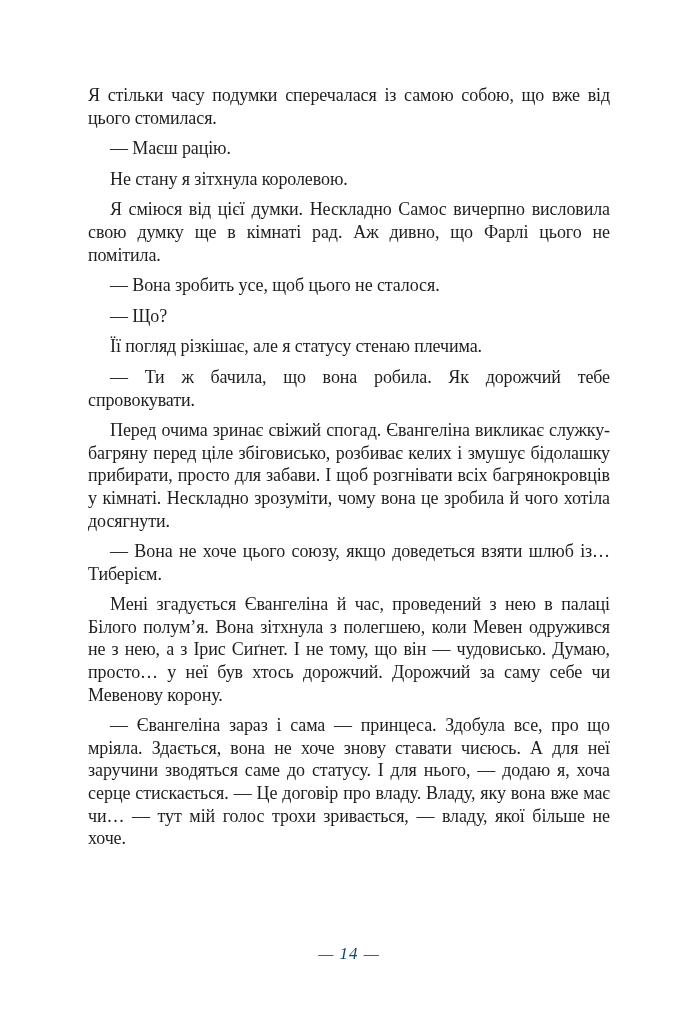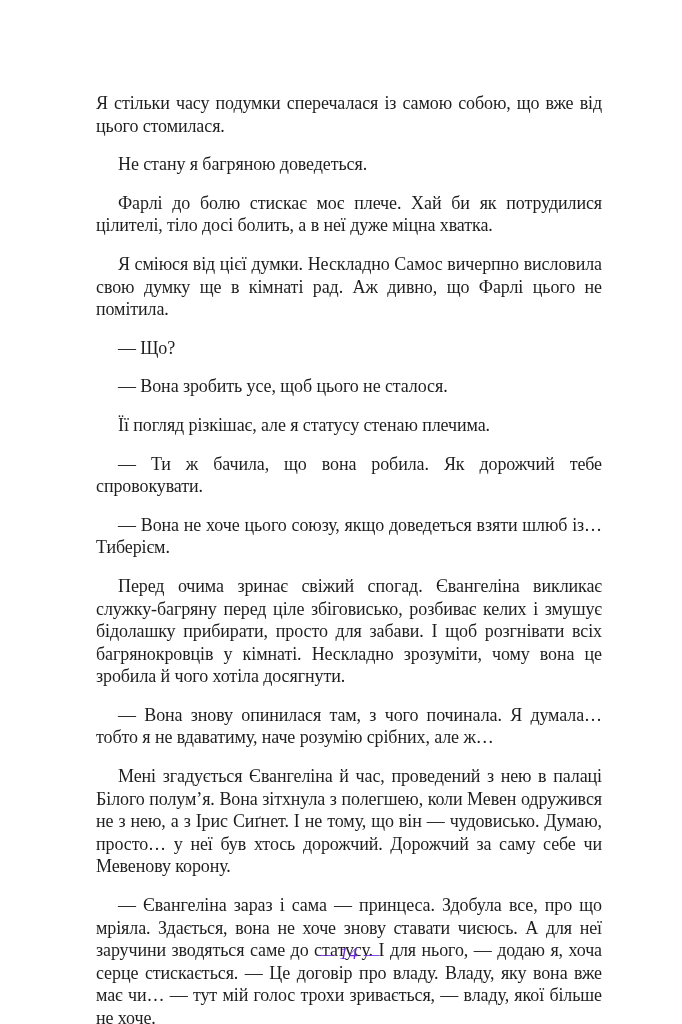--- a/index.html
+++ b/index.html
@@ -21,56 +21,55 @@
     left: 80px;
     top: 76px;
     width: 538px;
     font-size: 18px;
     line-height: 22.6px;
     text-align: justify;
     text-align-last: left;
     letter-spacing: -0.1px;
   }
   .text-block p {
-    margin: 16px;
+    margin: 8px;
     padding: 0;
     text-indent: 22px;
   }
   .text-block p.first {
     text-indent: 0;
   }
   .page-footer {
     position: absolute;
     left: 80px;
     top: 944px;
     width: 538px;
     text-align: center;
     font-size: 17px;
     font-style: italic;
-    color: #6d28d9;
+    color: #0c4a6e;
     letter-spacing: 1px;
   }
 </style>
 </head>
 <body>
 
 <div class="book-page">
 
   <div class="text-block">
     <p class="first">Я стільки часу подумки сперечалася із самою собою, що вже від цього стомилася.</p>
-    <p>Не стану я багряною доведеться.</p>
-    <p>Фарлі до болю стискає моє плече. Хай би як потрудилися цілителі, тіло досі болить, а в неї дуже міцна хватка.</p>
+    <p>— Маєш рацію.</p>
+    <p>Не стану я зітхнула королевою.</p>
     <p>Я сміюся від цієї думки. Нескладно Самос вичерпно висловила свою думку ще в кімнаті рад. Аж дивно, що Фарлі цього не помітила.</p>
+    <p>— Вона зробить усе, щоб цього не сталося.</p>
     <p>— Що?</p>
-    <p>— Вона зробить усе, щоб цього не сталося.</p>
     <p>Її погляд різкішає, але я статусу стенаю плечима.</p>
     <p>— Ти ж бачила, що вона робила. Як дорожчий тебе спровокувати.</p>
+    <p>Перед очима зринає свіжий спогад. Євангеліна викликає служку-багряну перед ціле збіговисько, розбиває келих і змушує бідолашку прибирати, просто для забави. І щоб розгнівати всіх багрянокровців у кімнаті. Нескладно зрозуміти, чому вона це зробила й чого хотіла досягнути.</p>
     <p>— Вона не хоче цього союзу, якщо доведеться взяти шлюб із… Тиберієм.</p>
-    <p>Перед очима зринає свіжий спогад. Євангеліна викликає служку-багряну перед ціле збіговисько, розбиває келих і змушує бідолашку прибирати, просто для забави. І щоб розгнівати всіх багрянокровців у кімнаті. Нескладно зрозуміти, чому вона це зробила й чого хотіла досягнути.</p>
-    <p>— Вона знову опинилася там, з чого починала. Я думала… тобто я не вдаватиму, наче розумію срібних, але ж…</p>
     <p>Мені згадується Євангеліна й час, проведений з нею в палаці Білого полум’я. Вона зітхнула з полегшею, коли Мевен одружився не з нею, а з Ірис Сиґнет. І не тому, що він — чудовисько. Думаю, просто… у неї був хтось дорожчий. Дорожчий за саму себе чи Мевенову корону.</p>
     <p>— Євангеліна зараз і сама — принцеса. Здобула все, про що мріяла. Здається, вона не хоче знову ставати чиєюсь. А для неї заручини зводяться саме до статусу. І для нього, — додаю я, хоча серце стискається. — Це договір про владу. Владу, яку вона вже має чи… — тут мій голос трохи зривається, — владу, якої більше не хоче.</p>
   </div>
 
   <div class="page-footer">
     <span>— 14 —</span>
   </div>
 
 </div>
 

